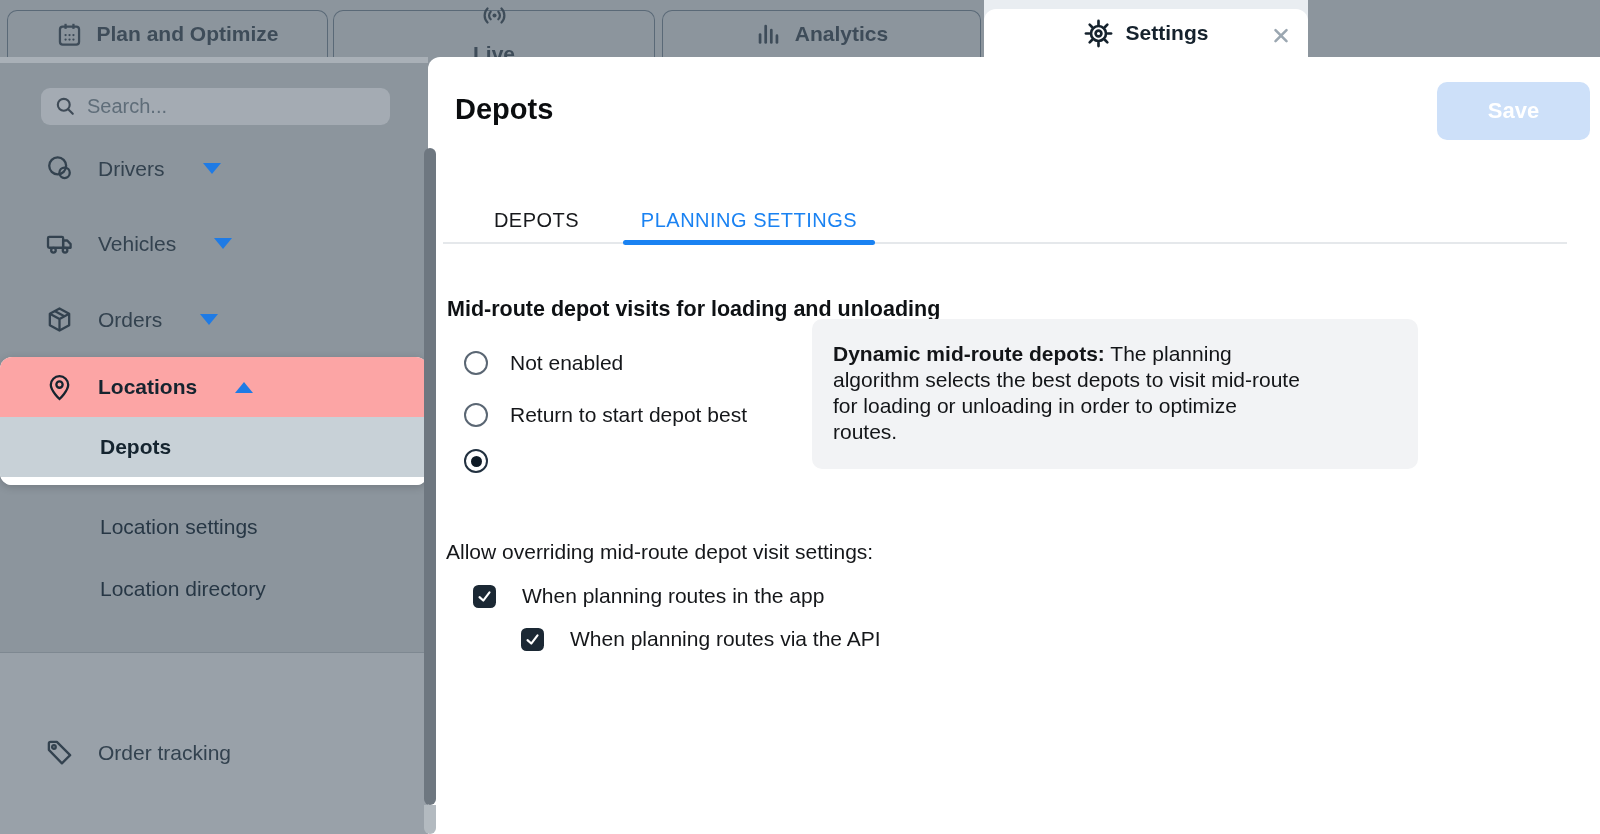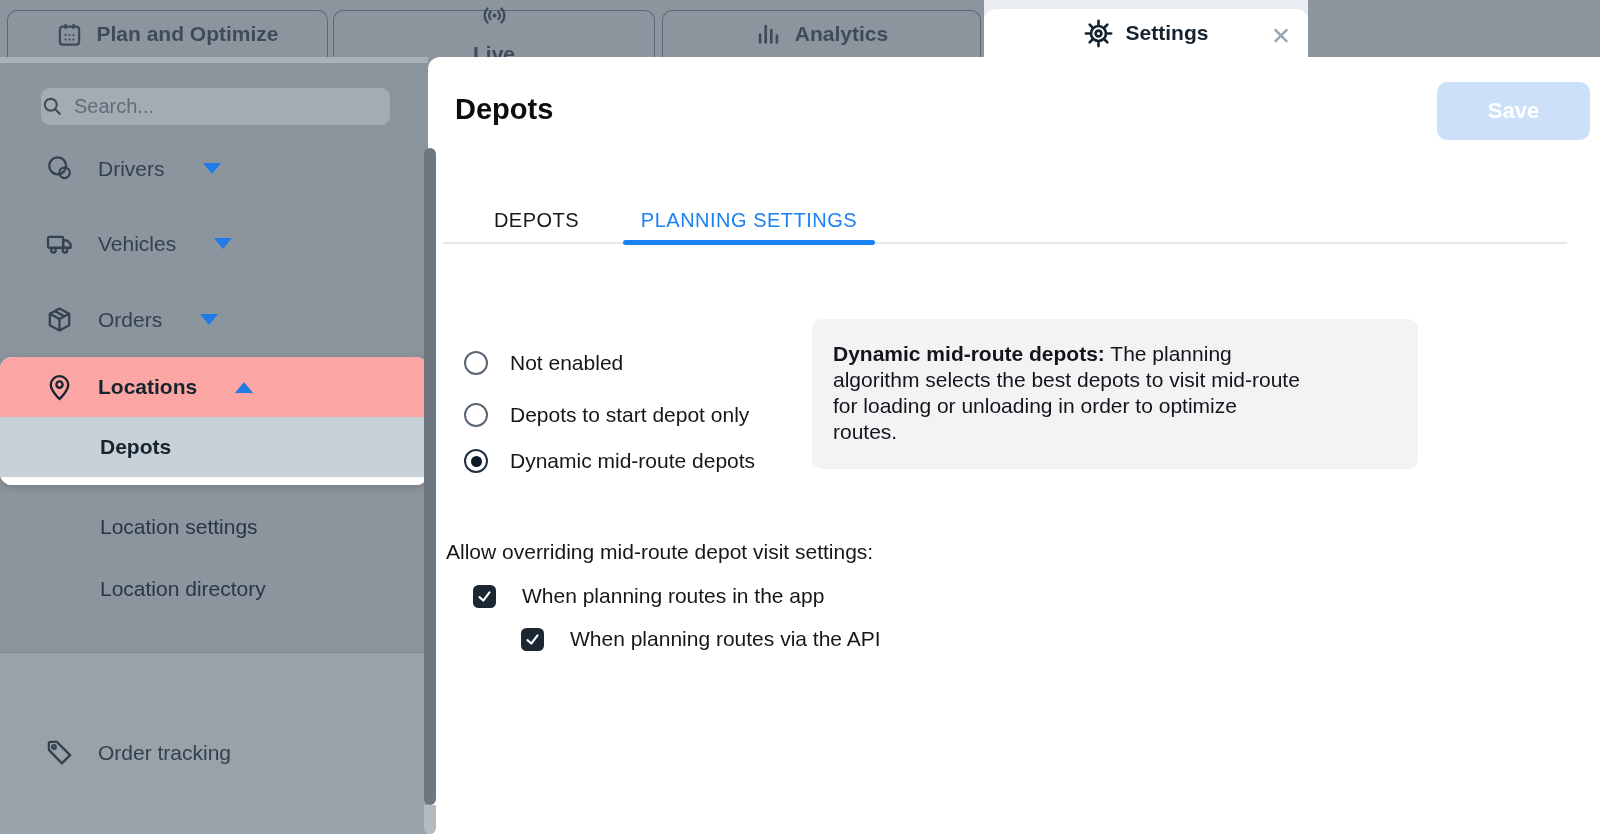--- a/index.html
+++ b/index.html
@@ -18,21 +18,21 @@
   .tab-active { position:absolute; left:0; right:0; top:9px; bottom:0; background:#fff; border-radius:12px 12px 0 0;
                 display:flex; align-items:center; justify-content:center; gap:13px; color:#15222d;
                 font-size:21px; font-weight:700; cursor:pointer; }
   .close-btn { position:absolute; right:14px; top:50%; transform:translateY(-40%); width:26px; height:26px;
                display:flex; align-items:center; justify-content:center; cursor:pointer; }
 
   
   .sidebar { position:absolute; left:0; top:57px; width:428px; bottom:0; background:#8c959d; z-index:4; }
   .sb-topstrip { position:absolute; left:0; top:0; width:100%; height:6px; background:#a9b0b7; }
   .searchbox { position:absolute; left:41px; top:31px; width:349px; height:37px; background:#a4abb3;
-               border-radius:9px; display:flex; align-items:center; gap:10px; }
+               border-radius:9px; display:flex; align-items:center; gap:10px; padding-left:13px; }
   .searchbox input { border:none; outline:none; background:transparent; font-family:"Liberation Sans",sans-serif;
                      font-size:20px; color:#4d5b67; width:280px; }
   .searchbox input::placeholder { color:#5f6d79; opacity:1; }
   .nav-row { position:absolute; left:45px; display:flex; align-items:center; gap:24px;
              color:#33424f; font-size:21px; cursor:pointer; }
   .nav-row .nicon { color:#33424f; }
   .tri-down { width:0; height:0; border-left:9px solid transparent; border-right:9px solid transparent;
               border-top:11px solid #1f7be5; margin-left:14px; }
   .tri-up { width:0; height:0; border-left:9px solid transparent; border-right:9px solid transparent;
             border-bottom:11px solid #1f7be5; margin-left:14px; }
@@ -252,32 +252,32 @@
   <div class="panel">
 
     <div class="page-title">Depots</div>
     <button class="save-btn">Save</button>
 
     <div class="ptab-divider"></div>
     <div class="ptab t1">DEPOTS</div>
     <div class="ptab t2">PLANNING SETTINGS</div>
     <div class="ptab-underline"></div>
 
+    <div class="sec-heading">Mid-route depot visits for loading and unloading</div>
 
     <div class="radio-row" style="top:294px;">
       <span class="radio"></span>
       <span>Not enabled</span>
     </div>
     <div class="radio-row" style="top:346px;">
       <span class="radio"></span>
-      <span>Depots to start depot only</span>
+      <span>Return to start depot best</span>
     </div>
     <div class="radio-row" style="top:392px;">
       <span class="radio sel"></span>
-      <span>Dynamic mid-route depots</span>
     </div>
 
     <div class="infobox">
       <span class="b">Dynamic mid-route depots:</span><span> The planning</span><br>
       <span>algorithm selects the best depots to visit mid-route</span><br>
       <span>for loading or unloading in order to optimize</span><br>
       <span>routes.</span>
     </div>
 
     <div class="override-label">Allow overriding mid-route depot visit settings:</div>

